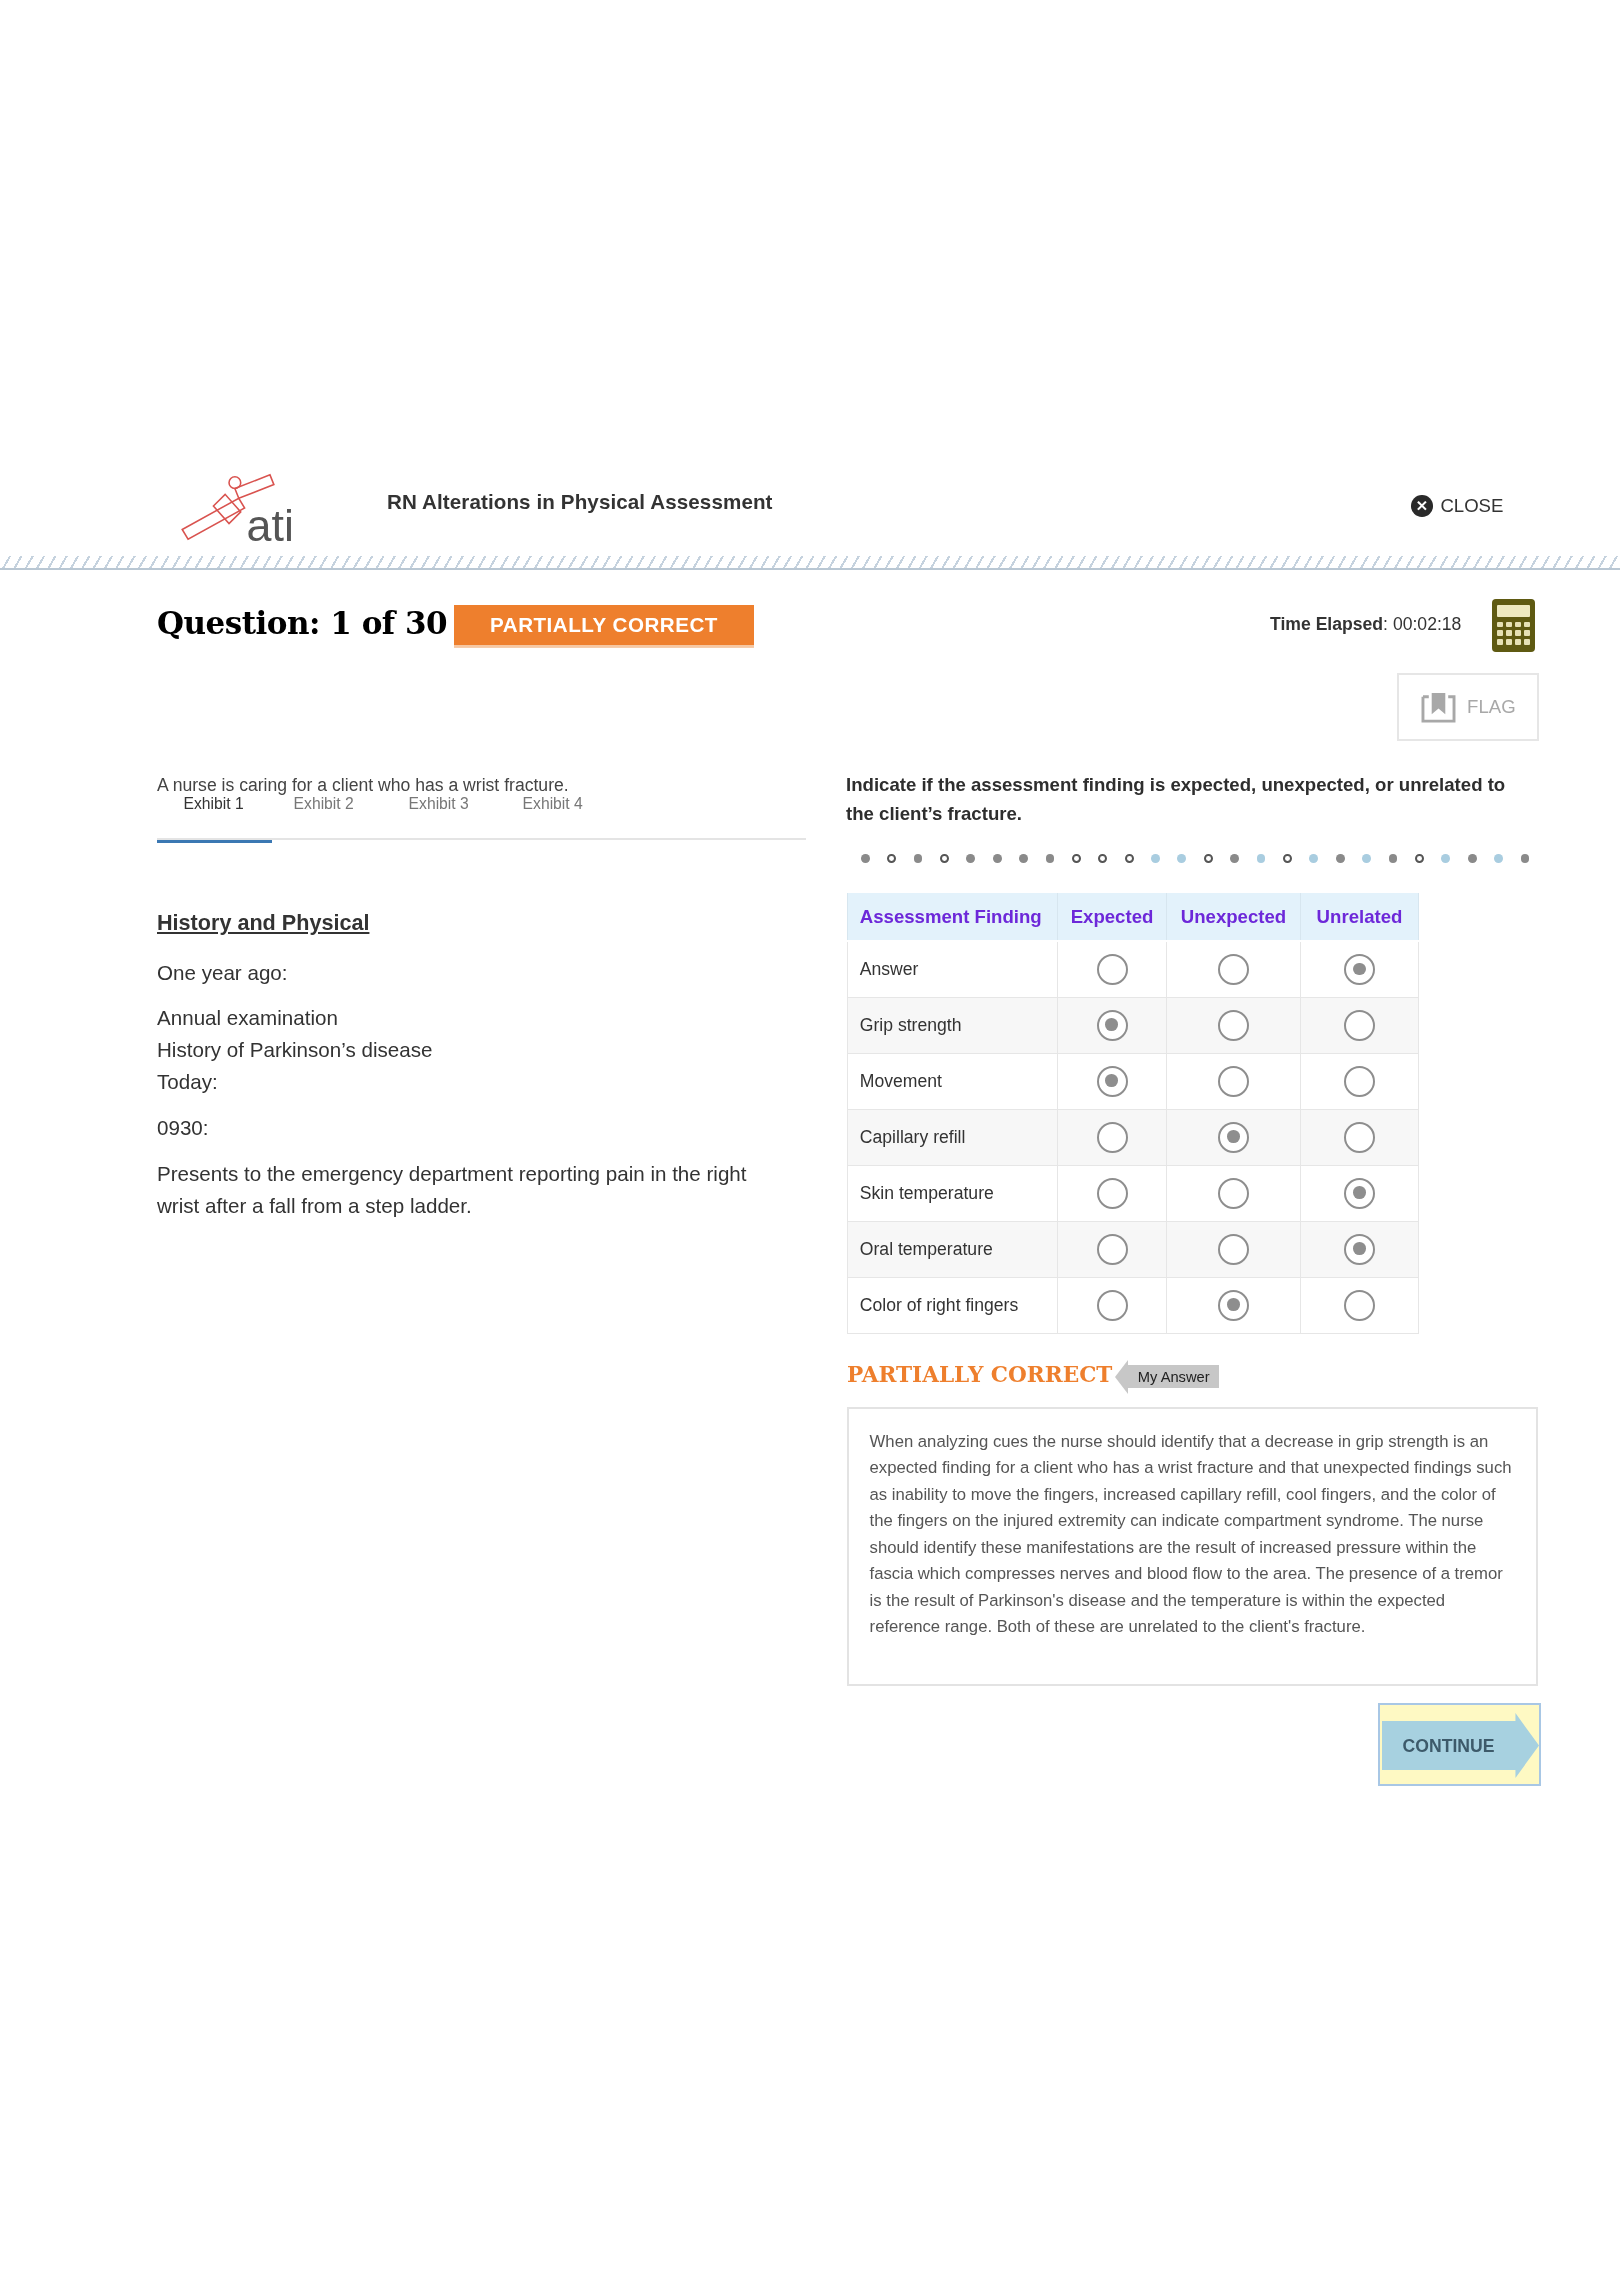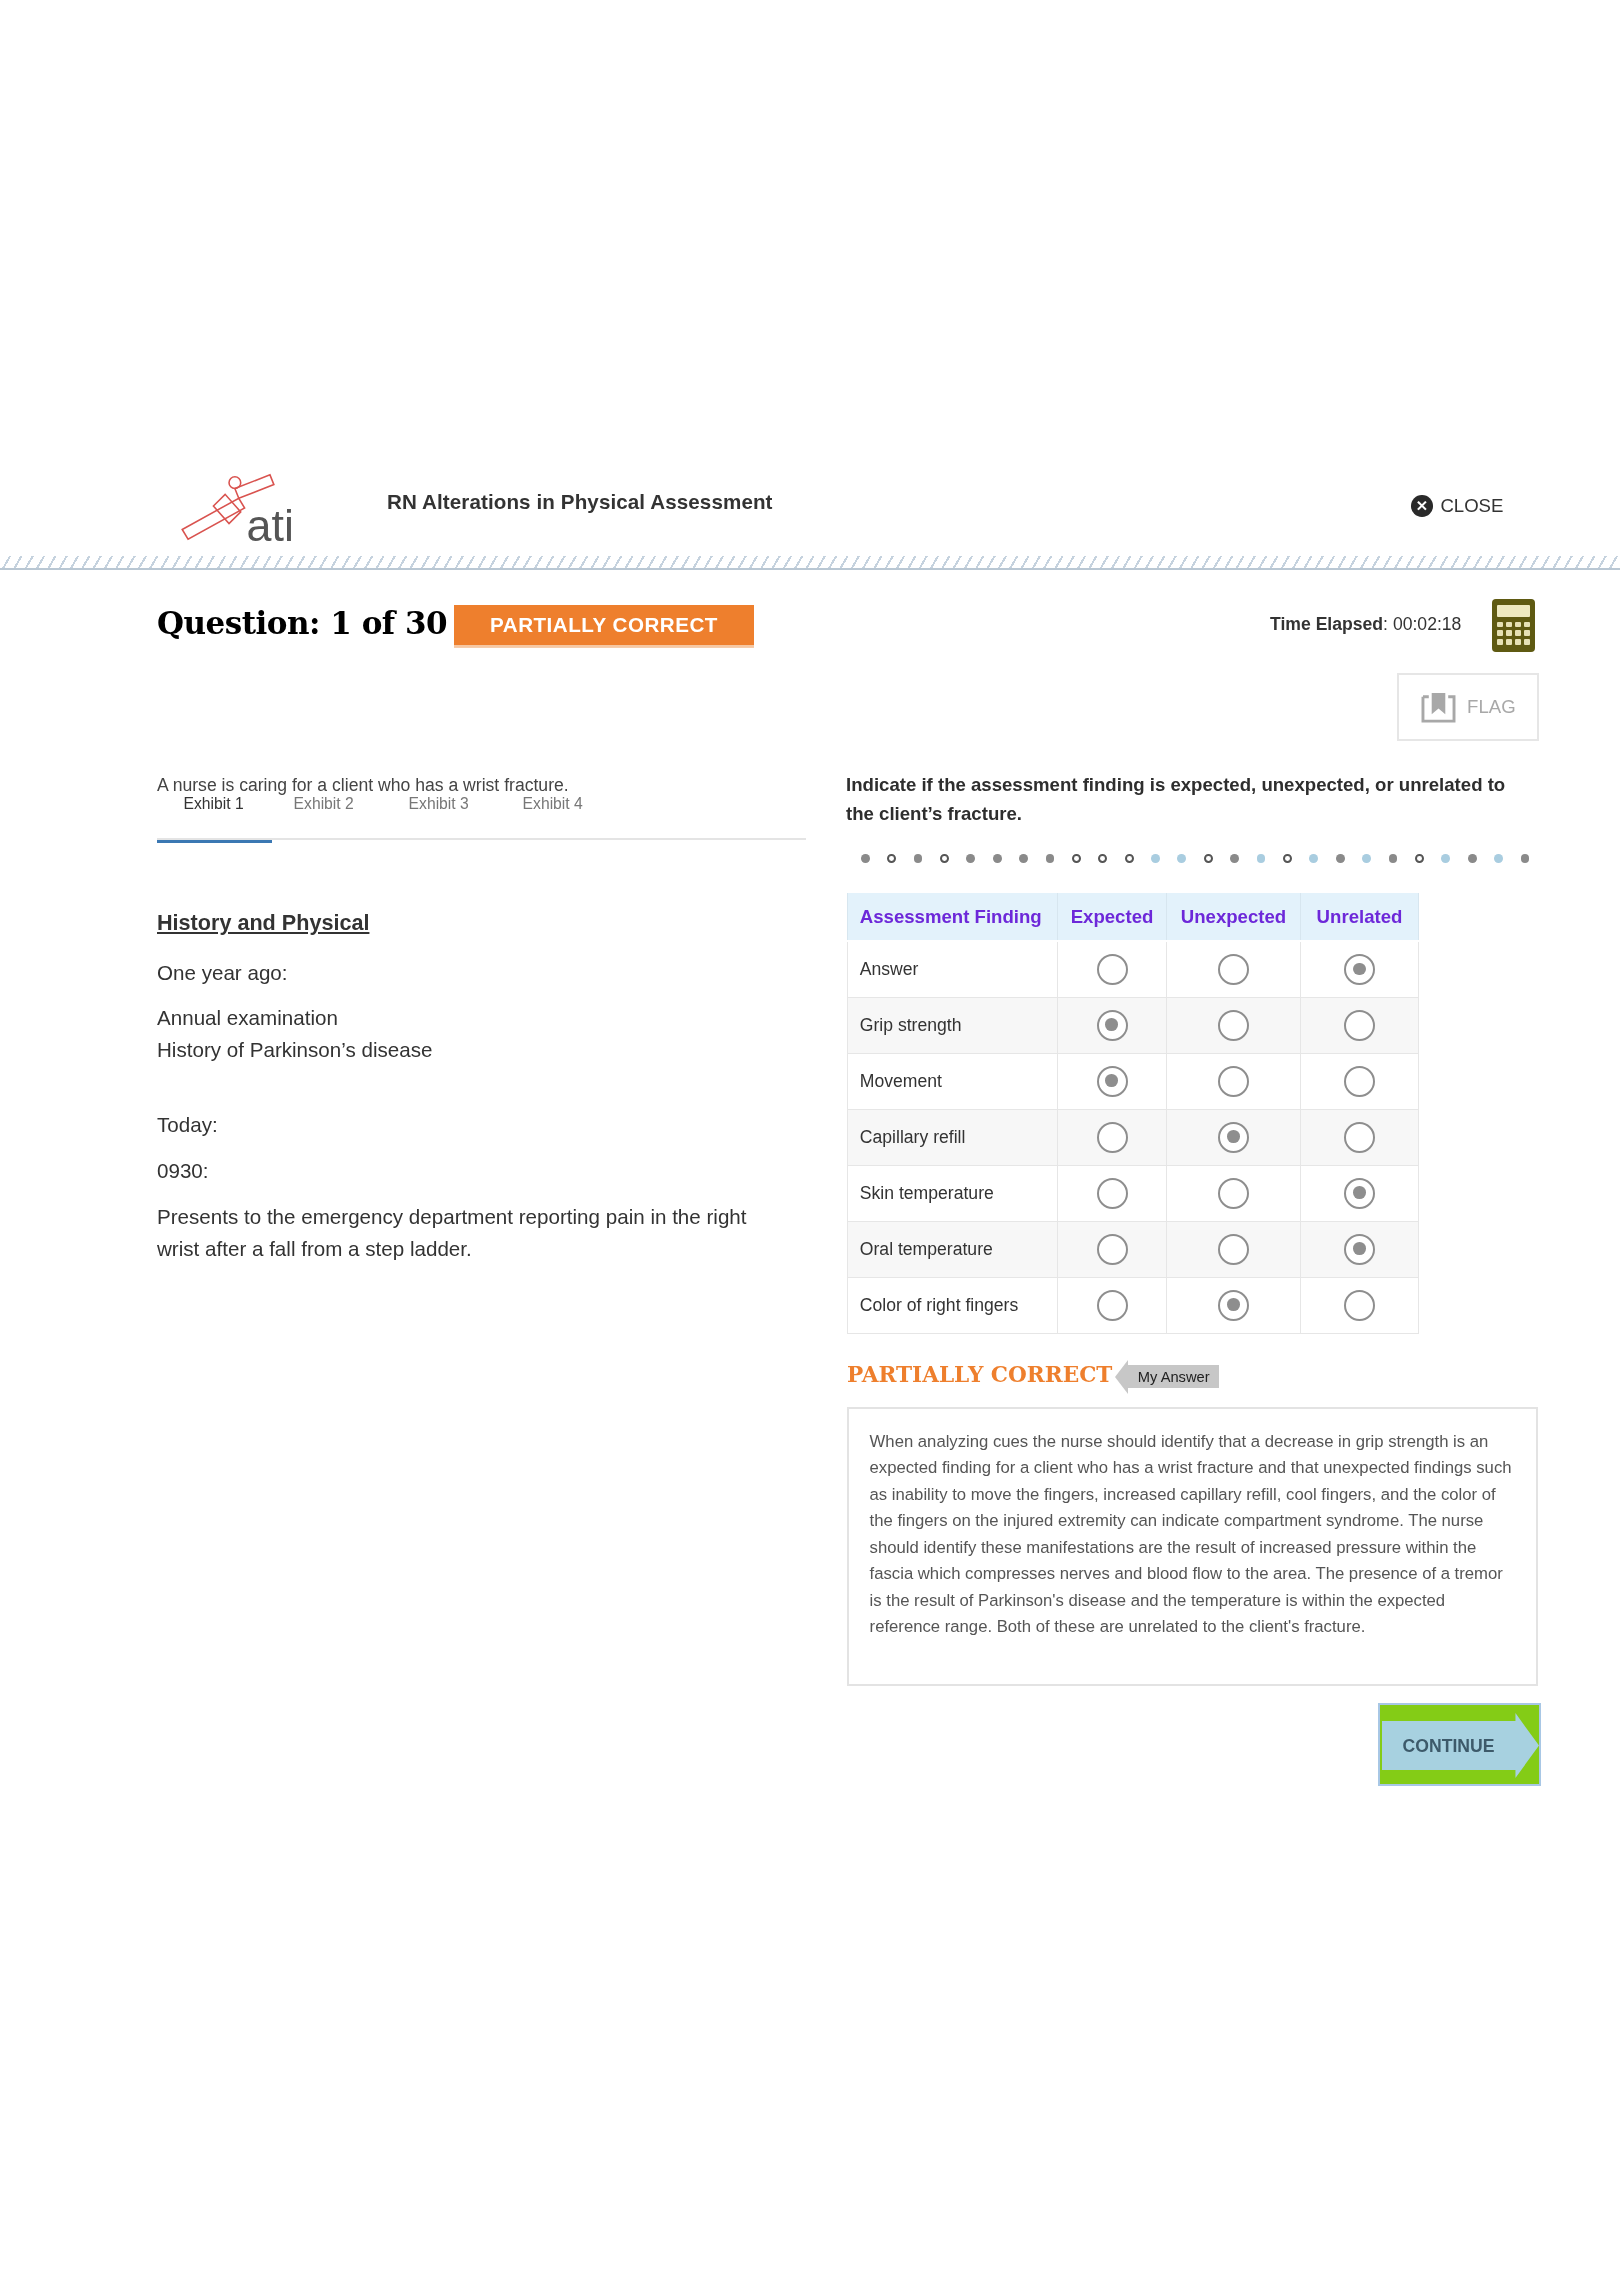--- a/index.html
+++ b/index.html
@@ -37,21 +37,21 @@
   .tab.active::after { content: ""; position: absolute; left: 0; right: 0; bottom: -2.9px; height: 2.9px; background: #3b78b3; }
   .tab:nth-child(1) { width: 115px; padding-left: 26.5px; }
   .tab:nth-child(2) { width: 115px; padding-left: 140px; padding-left: 21.6px; }
   .tab:nth-child(3) { width: 114px; padding-left: 21.6px; }
   .tab:nth-child(4) { width: 118px; padding-left: 21.6px; }
 
   .exhibit { left: 157px; top: 910px; width: 647px; font-family: "Liberation Sans", sans-serif; color: #333; }
   .exhibit .h { font-size: 21.6px; font-weight: bold; text-decoration: underline; color: #333; margin-bottom: 20.6px; }
   .exhibit p { font-size: 20.6px; line-height: 32px; color: #333; }
   .exhibit .gap1 { margin-top: 13.7px; }
-  .exhibit .gap2 { margin-top: 43px; }
+  .exhibit .gap2 { }
   .exhibit .gap3 { margin-top: 13.7px; }
 
   
   .instr { left: 846px; top: 770px; width: 686px; font-size: 18.6px; font-weight: bold; color: #2e2e2e; line-height: 29px; font-family: "Liberation Sans", sans-serif; }
   .dots { left: 852px; top: 851px; width: 686px; height: 15.7px; display: flex; gap: 0; }
   .dot { width: 27px; height: 15.7px; display: flex; align-items: center; justify-content: center; }
   .dot i { display: block; width: 8.8px; height: 8.8px; border-radius: 50%; }
   .dot.filled i { background: #8a8a8a; }
   .dot.ring i { background: #fff; border: 2.5px solid #555; }
   .dot.blue i { background: #a9cde0; }
@@ -69,21 +69,21 @@
   .radio { display: inline-block; width: 31px; height: 31px; border-radius: 50%; border: 2.5px solid #8e8e8e; background: #fff; position: relative; vertical-align: middle; cursor: pointer; }
   .radio.on::after { content: ""; position: absolute; left: 6.9px; top: 6.9px; width: 12.7px; height: 12.7px; border-radius: 50%; background: #8e8e8e; }
 
   .result-label { left: 847px; top: 1362px; font-family: "DejaVu Serif", serif; font-weight: bold; font-size: 21.6px; color: #ee7f2d; }
   .my-answer { left: 1115px; top: 1363px; height: 27.4px; display: flex; align-items: center; }
   .my-answer .arrow { width: 0; height: 0; border-top: 17.6px solid transparent; border-bottom: 17.6px solid transparent; border-right: 13.7px solid #c7c7c7; margin-top: 0; }
   .my-answer .lbl { background: #c7c7c7; height: 23.5px; padding: 0 9.8px 0 9.8px; display: flex; align-items: center; font-size: 14.7px; color: #222; font-family: "Liberation Sans", sans-serif; }
 
   .rationale { left: 847px; top: 1407px; width: 691px; height: 279px; border: 2.9px solid #e3e3e3; padding: 19.6px 19.6px 0 20.6px; font-size: 16.7px; line-height: 26.5px; color: #555; font-family: "Liberation Sans", sans-serif; background: #fff; }
 
-  .continue-btn { left: 1378px; top: 1703px; width: 163px; height: 83px; border: 2px solid #a8c7e5; background: #84cc16; cursor: pointer; }
+  .continue-btn { left: 1378px; top: 1703px; width: 163px; height: 83px; border: 2px solid #a8c7e5; background: #fef9c3; cursor: pointer; }
   .continue-btn .shape { position: absolute; left: 2px; top: 7.8px; width: 157px; height: 65px; }
   .continue-btn .lbl { position: absolute; left: 0; top: 0; width: 137px; height: 83px; display: flex; align-items: center; justify-content: center; font-family: "Liberation Sans", sans-serif; font-weight: bold; font-size: 17.6px; color: #3d5a6a; }
 </style>
 </head>
 <body>
 
 <div class="abs logo">
   <svg width="147" height="78" viewBox="0 0 150 80">
     <g fill="none" stroke="#d9534f" stroke-width="1.6">
       <polygon points="6,62 64,30 70,40 12,72"></polygon>

